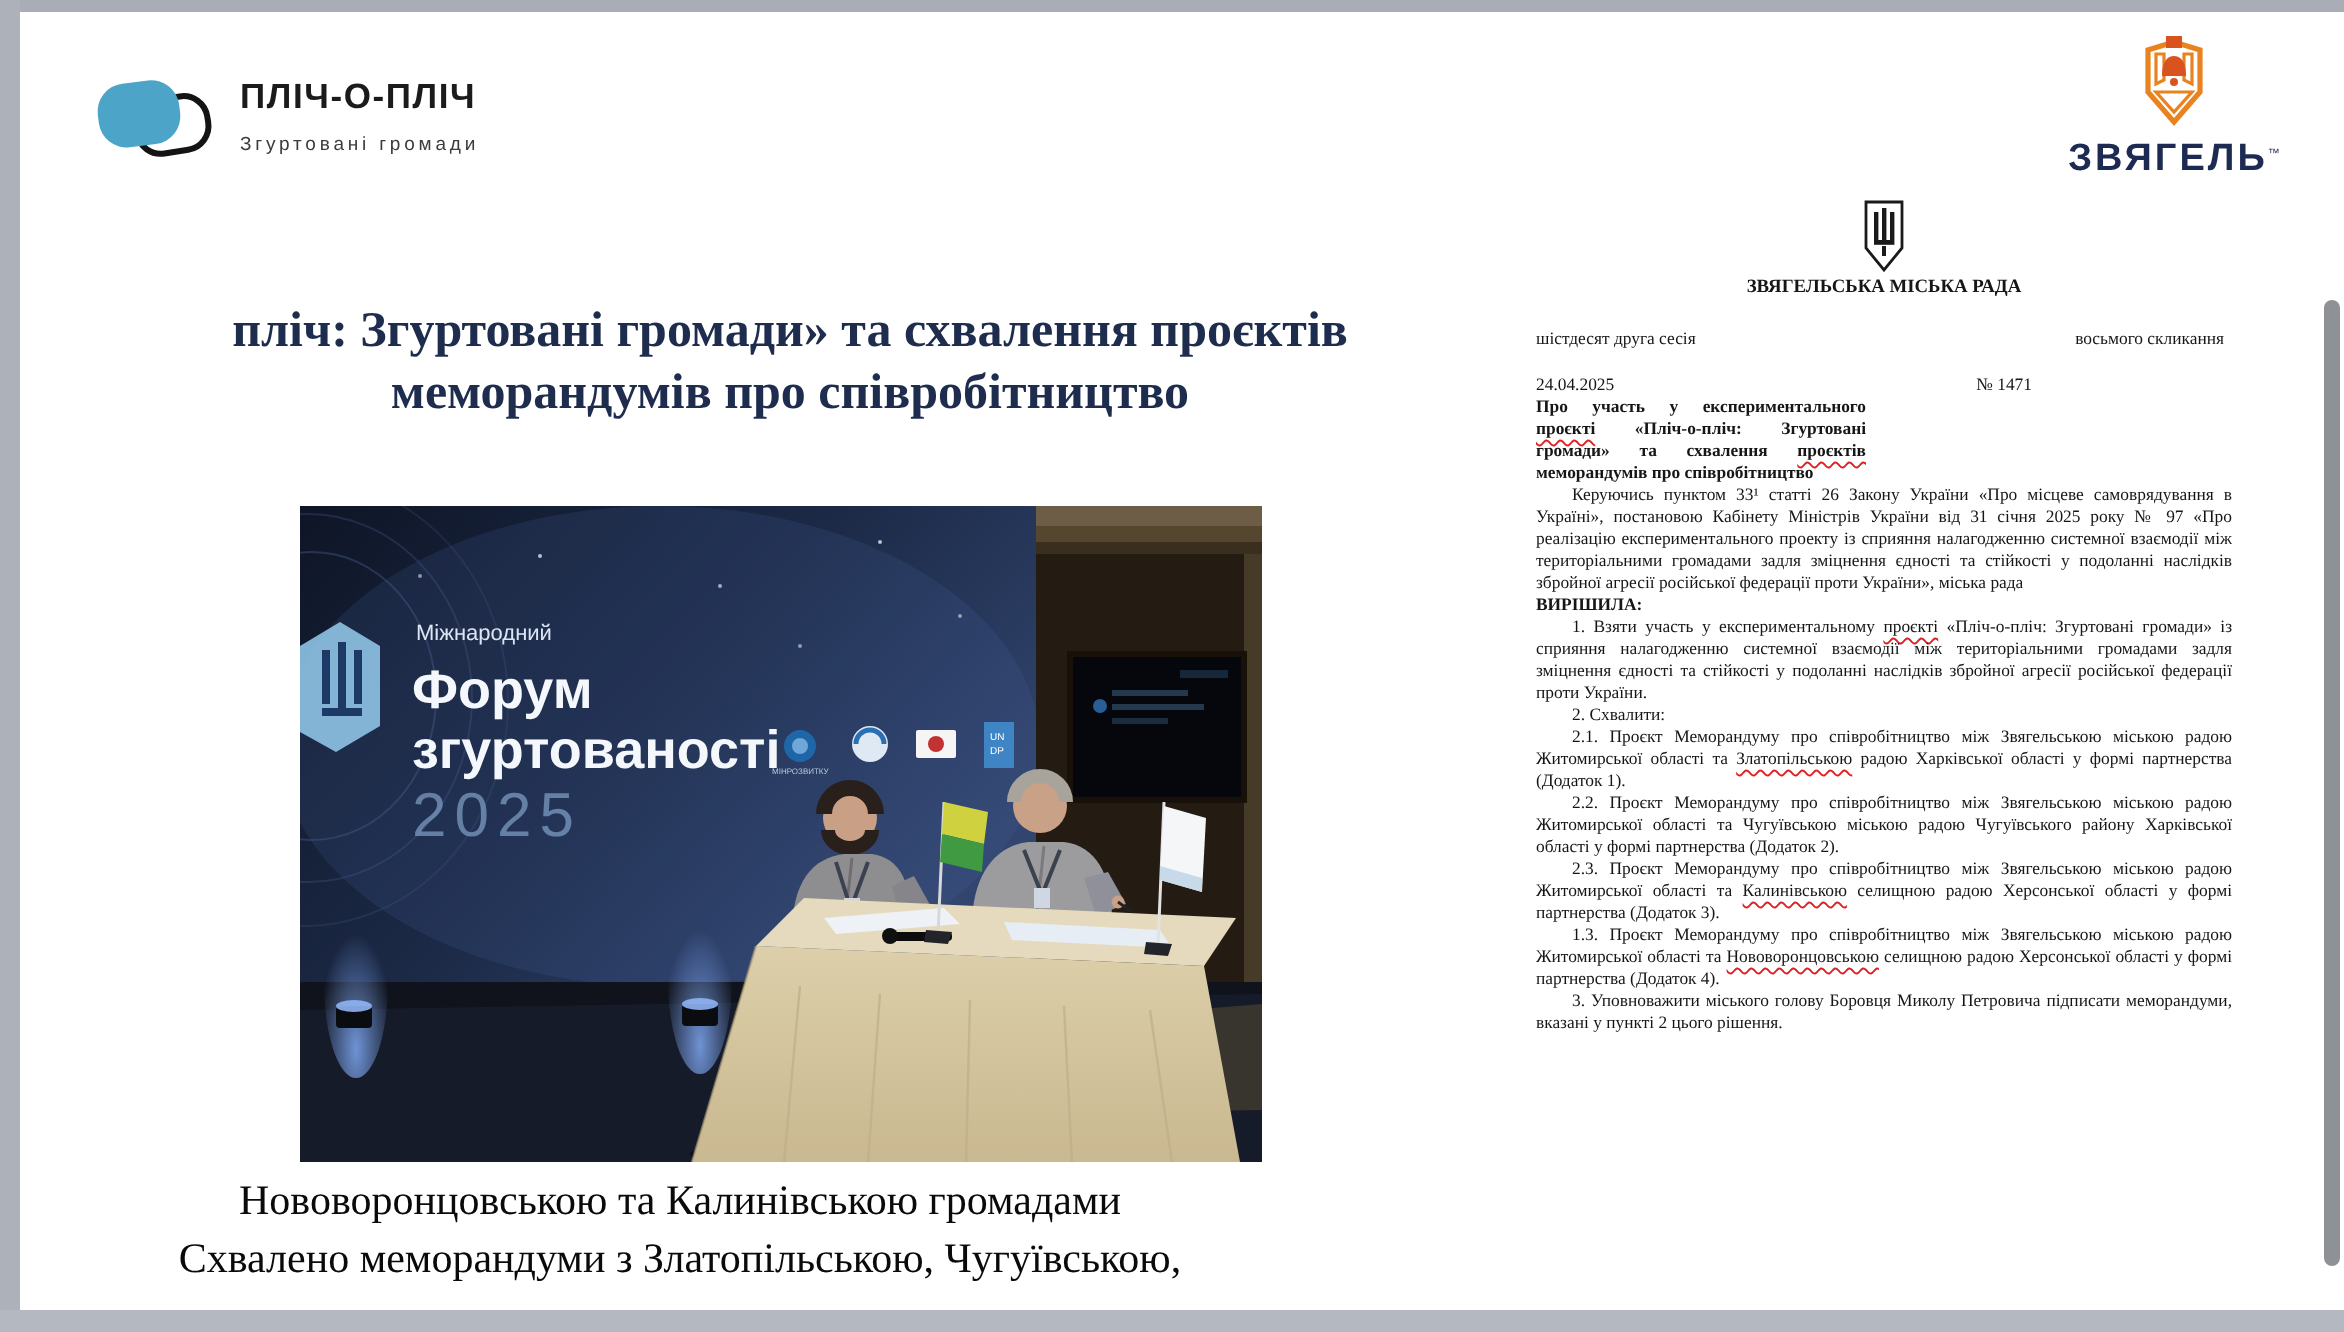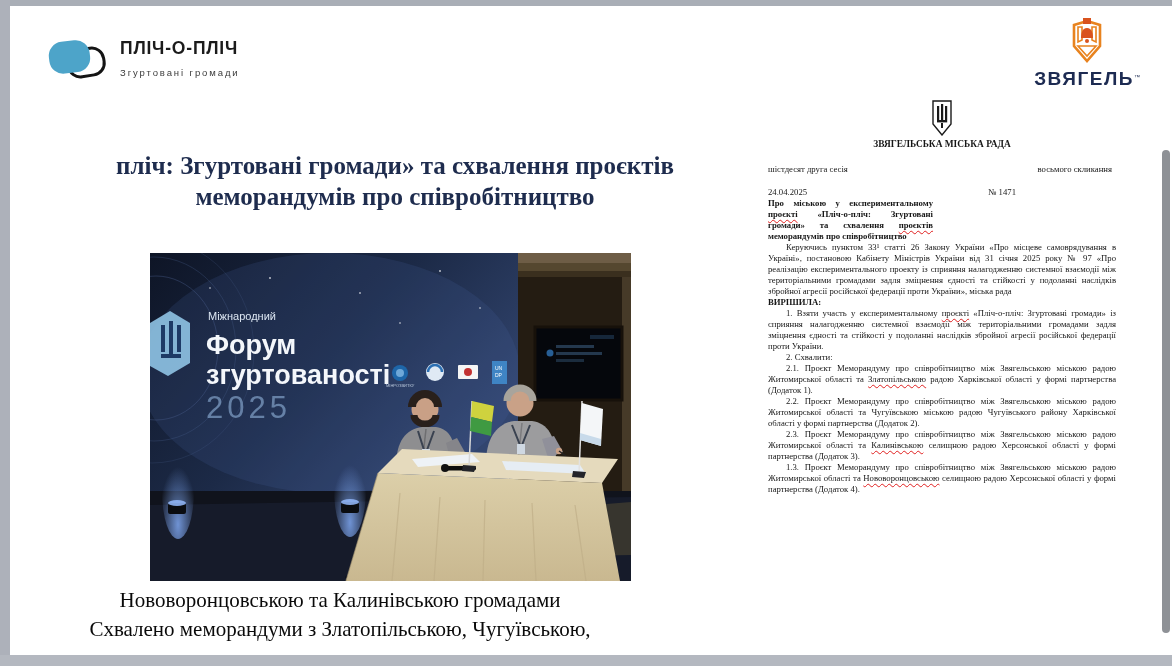--- a/index.html
+++ b/index.html
@@ -263,31 +263,32 @@
 
   <div class="doc-row doc-row1">
     <span>шістдесят друга сесія</span>
     <span class="r">восьмого скликання</span>
   </div>
   <div class="doc-row doc-row2">
     <span>24.04.2025</span>
     <span class="r" style="margin-right:96px;">№ 1471</span>
   </div>
 
-  <p class="doc-title"><span>Про міською у експериментальному </span><span class="misspell">проєкті</span><span> «Пліч-о-пліч: Згуртовані громади» та схвалення </span><span class="misspell">проєктів</span><span> меморандумів про співробітництво</span></p>
+  <p class="doc-title"><span>Про участь у експериментального </span><span class="misspell">проєкті</span><span> «Пліч-о-пліч: Згуртовані громади» та схвалення </span><span class="misspell">проєктів</span><span> меморандумів про співробітництво</span></p>
 
   <p class="doc-par doc-preamble">Керуючись пунктом 33¹ статті 26 Закону України «Про місцеве самоврядування в Україні», постановою Кабінету Міністрів України від 31 січня 2025 року № 97 «Про реалізацію експериментального проекту із сприяння налагодженню системної взаємодії між територіальними громадами задля зміцнення єдності та стійкості у подоланні наслідків збройної агресії російської федерації проти України», міська рада</p>
 
   <p class="doc-resolved">ВИРІШИЛА:</p>
 
   <p class="doc-par doc-item1"><span>1. Взяти участь у експериментальному </span><span class="misspell">проєкті</span><span> «Пліч-о-пліч: Згуртовані громади» із сприяння налагодженню системної взаємодії між територіальними громадами задля зміцнення єдності та стійкості у подоланні наслідків збройної агресії російської федерації проти України.</span></p>
 
   <p class="doc-par">2. Схвалити:</p>
 
   <p class="doc-par"><span>2.1. Проєкт Меморандуму про співробітництво між Звягельською міською радою Житомирської області та </span><span class="misspell">Златопільською</span><span> радою Харківської області у формі партнерства (Додаток 1).</span></p>
 
   <p class="doc-par">2.2. Проєкт Меморандуму про співробітництво між Звягельською міською радою Житомирської області та Чугуївською міською радою Чугуївського району Харківської області у формі партнерства (Додаток 2).</p>
 
   <p class="doc-par"><span>2.3. Проєкт Меморандуму про співробітництво між Звягельською міською радою Житомирської області та </span><span class="misspell">Калинівською</span><span> селищною радою Херсонської області у формі партнерства (Додаток 3).</span></p>
 
   <p class="doc-par"><span>1.3. Проєкт Меморандуму про співробітництво між Звягельською міською радою Житомирської області та </span><span class="misspell">Нововоронцовською</span><span> селищною радою Херсонської області у формі партнерства (Додаток 4).</span></p>
 
+  <p class="doc-par">3. Уповноважити міського голову Боровця Миколу Петровича підписати меморандуми, вказані у пункті 2 цього рішення.</p>
 </div>
 
 </body></html>

